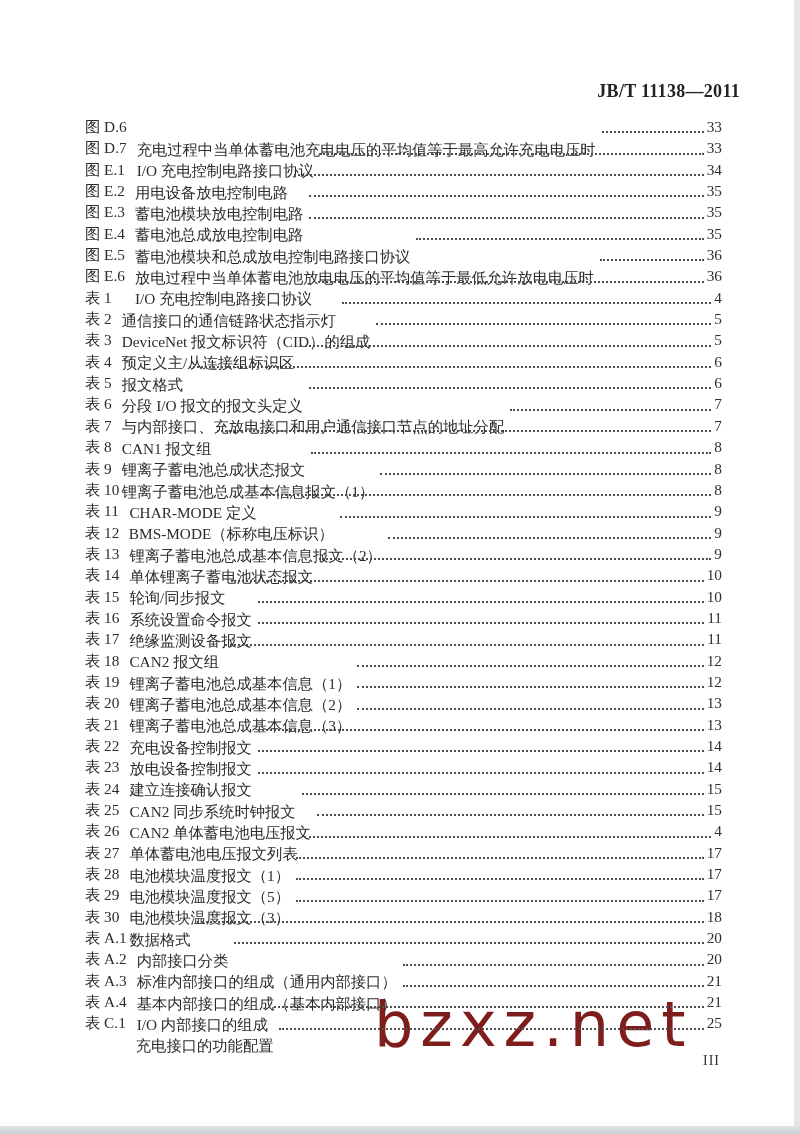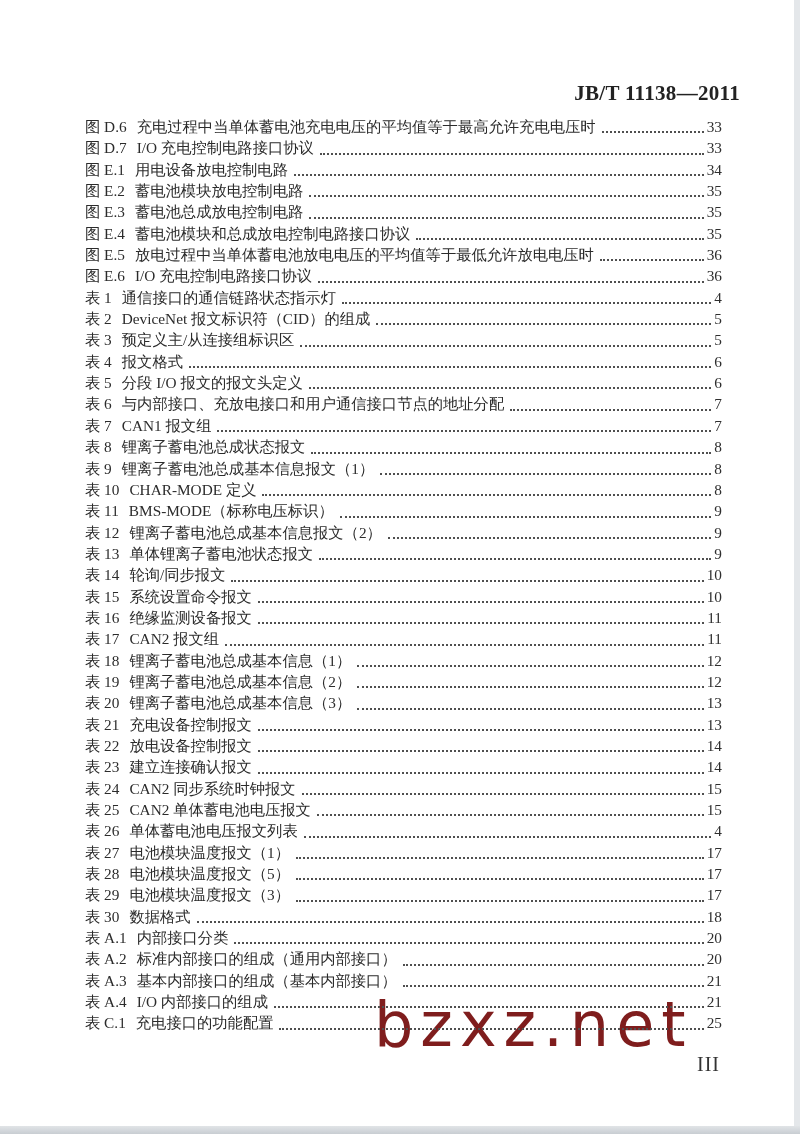--- a/index.html
+++ b/index.html
@@ -3,40 +3,40 @@
 <meta charset="utf-8">
 <style>
   html,body { margin:0; padding:0; background:#ffffff; }
   .page {
     position:relative; width:800px; height:1134px; background:#ffffff;
     font-family:"Liberation Serif","DejaVu Serif",serif; color:#2b2b2b;
     overflow:hidden;
   }
   .std-no {
     position:absolute; top:81px; right:60px;
-    font-weight:bold; font-size:21px; letter-spacing:0.3px; color:#222;
+    font-weight:bold; font-size:18px; letter-spacing:0.3px; color:#222;
   }
   .toc {
     position:absolute; top:117px; left:85px; width:637px; z-index:2;
   }
   .row {
     display:flex; height:21.35px;
     font-size:15.3px; white-space:nowrap; line-height:20px;
   }
   .lbl { flex:0 0 auto; }
-  .ttl { flex:0 0 auto; margin-left:10px; }
+  .ttl { flex:0 0 auto; margin-left:10px;margin-top:23px; }
   .dots {
     flex:1 1 auto; min-width:12px; height:0;
     border-bottom:2px dotted #4f4f4f;
     margin:0 3px 5px 6px; align-self:flex-end;
   }
   .pg { flex:0 0 auto; text-align:right; color:#2e2e2e; }
   .folio {
     position:absolute; top:1053px; right:80px;
-    font-size:20px; letter-spacing:1px; color:#333; z-index:2;margin-left:12px;
+    font-size:14px; letter-spacing:1px; color:#333; z-index:2;margin-left:12px;
   }
   .watermark {
     position:absolute; left:374px; top:988px; z-index:1;
     font-family:"DejaVu Sans","Liberation Sans",sans-serif;
     font-weight:normal; font-size:62px; letter-spacing:7px;
     color:#7f1d1d; user-select:none;
   }
   .edge-right {
     position:absolute; top:0; right:0; width:6px; height:100%;
     background:#e4e7ea; z-index:3;

